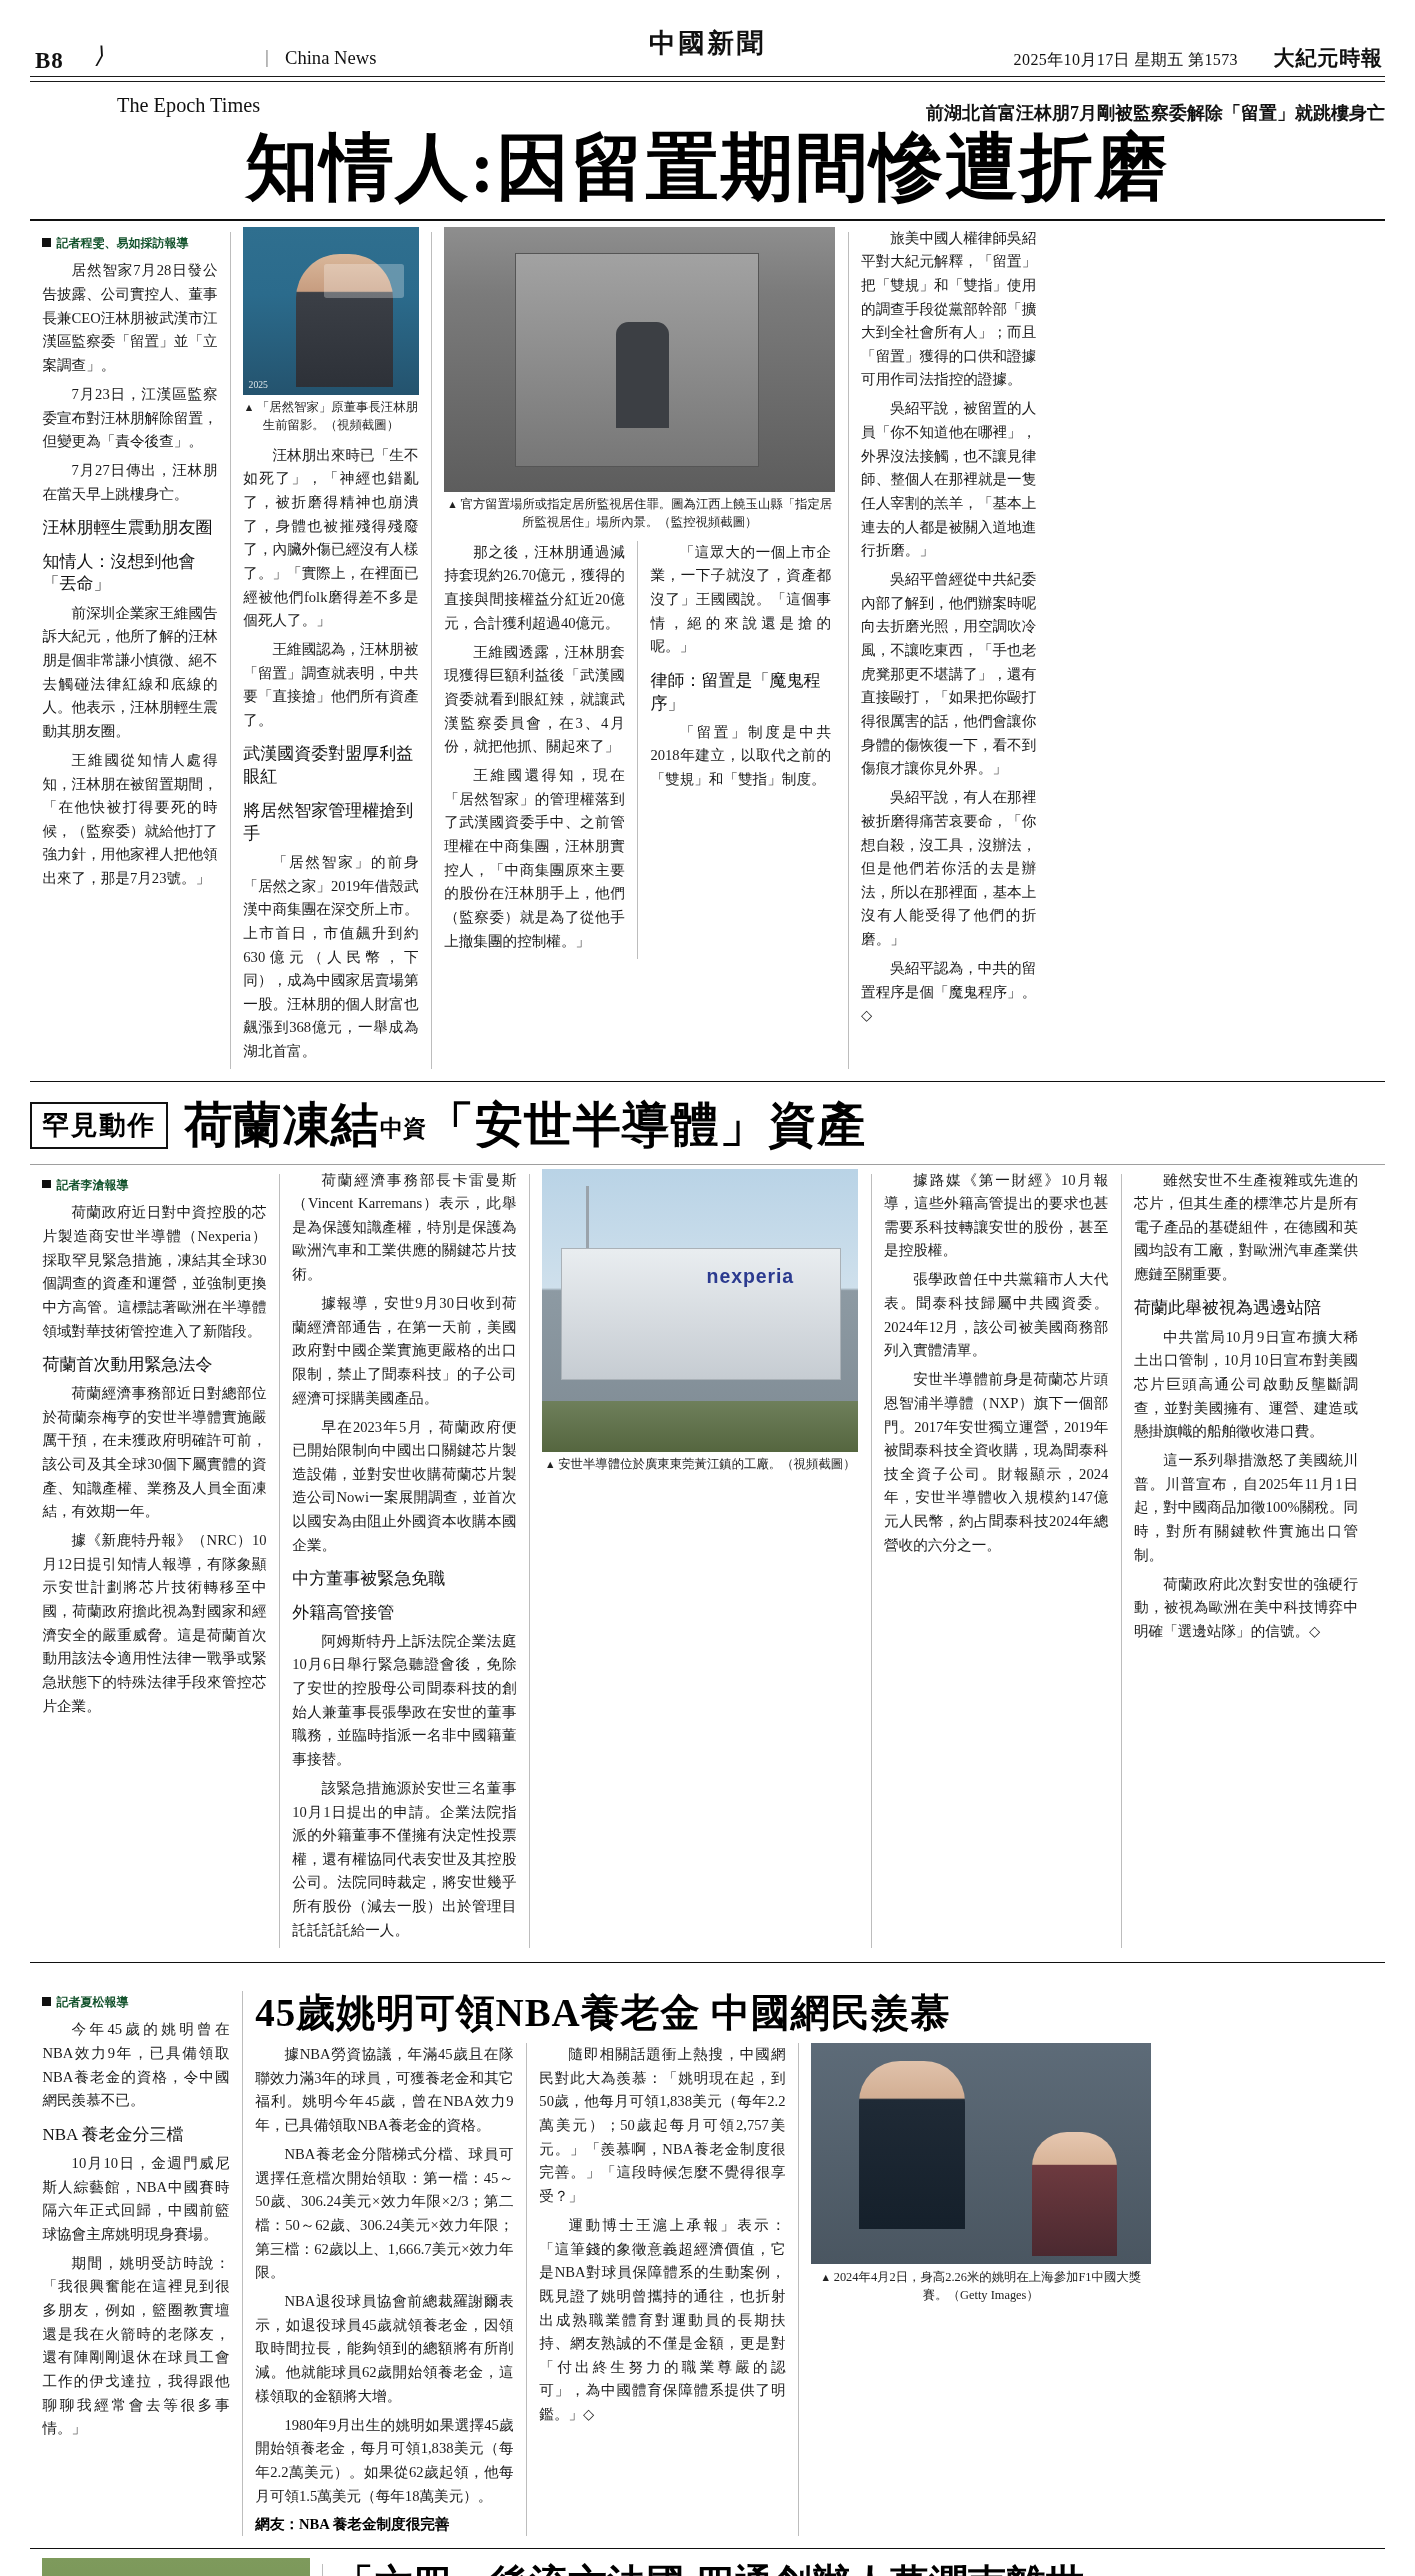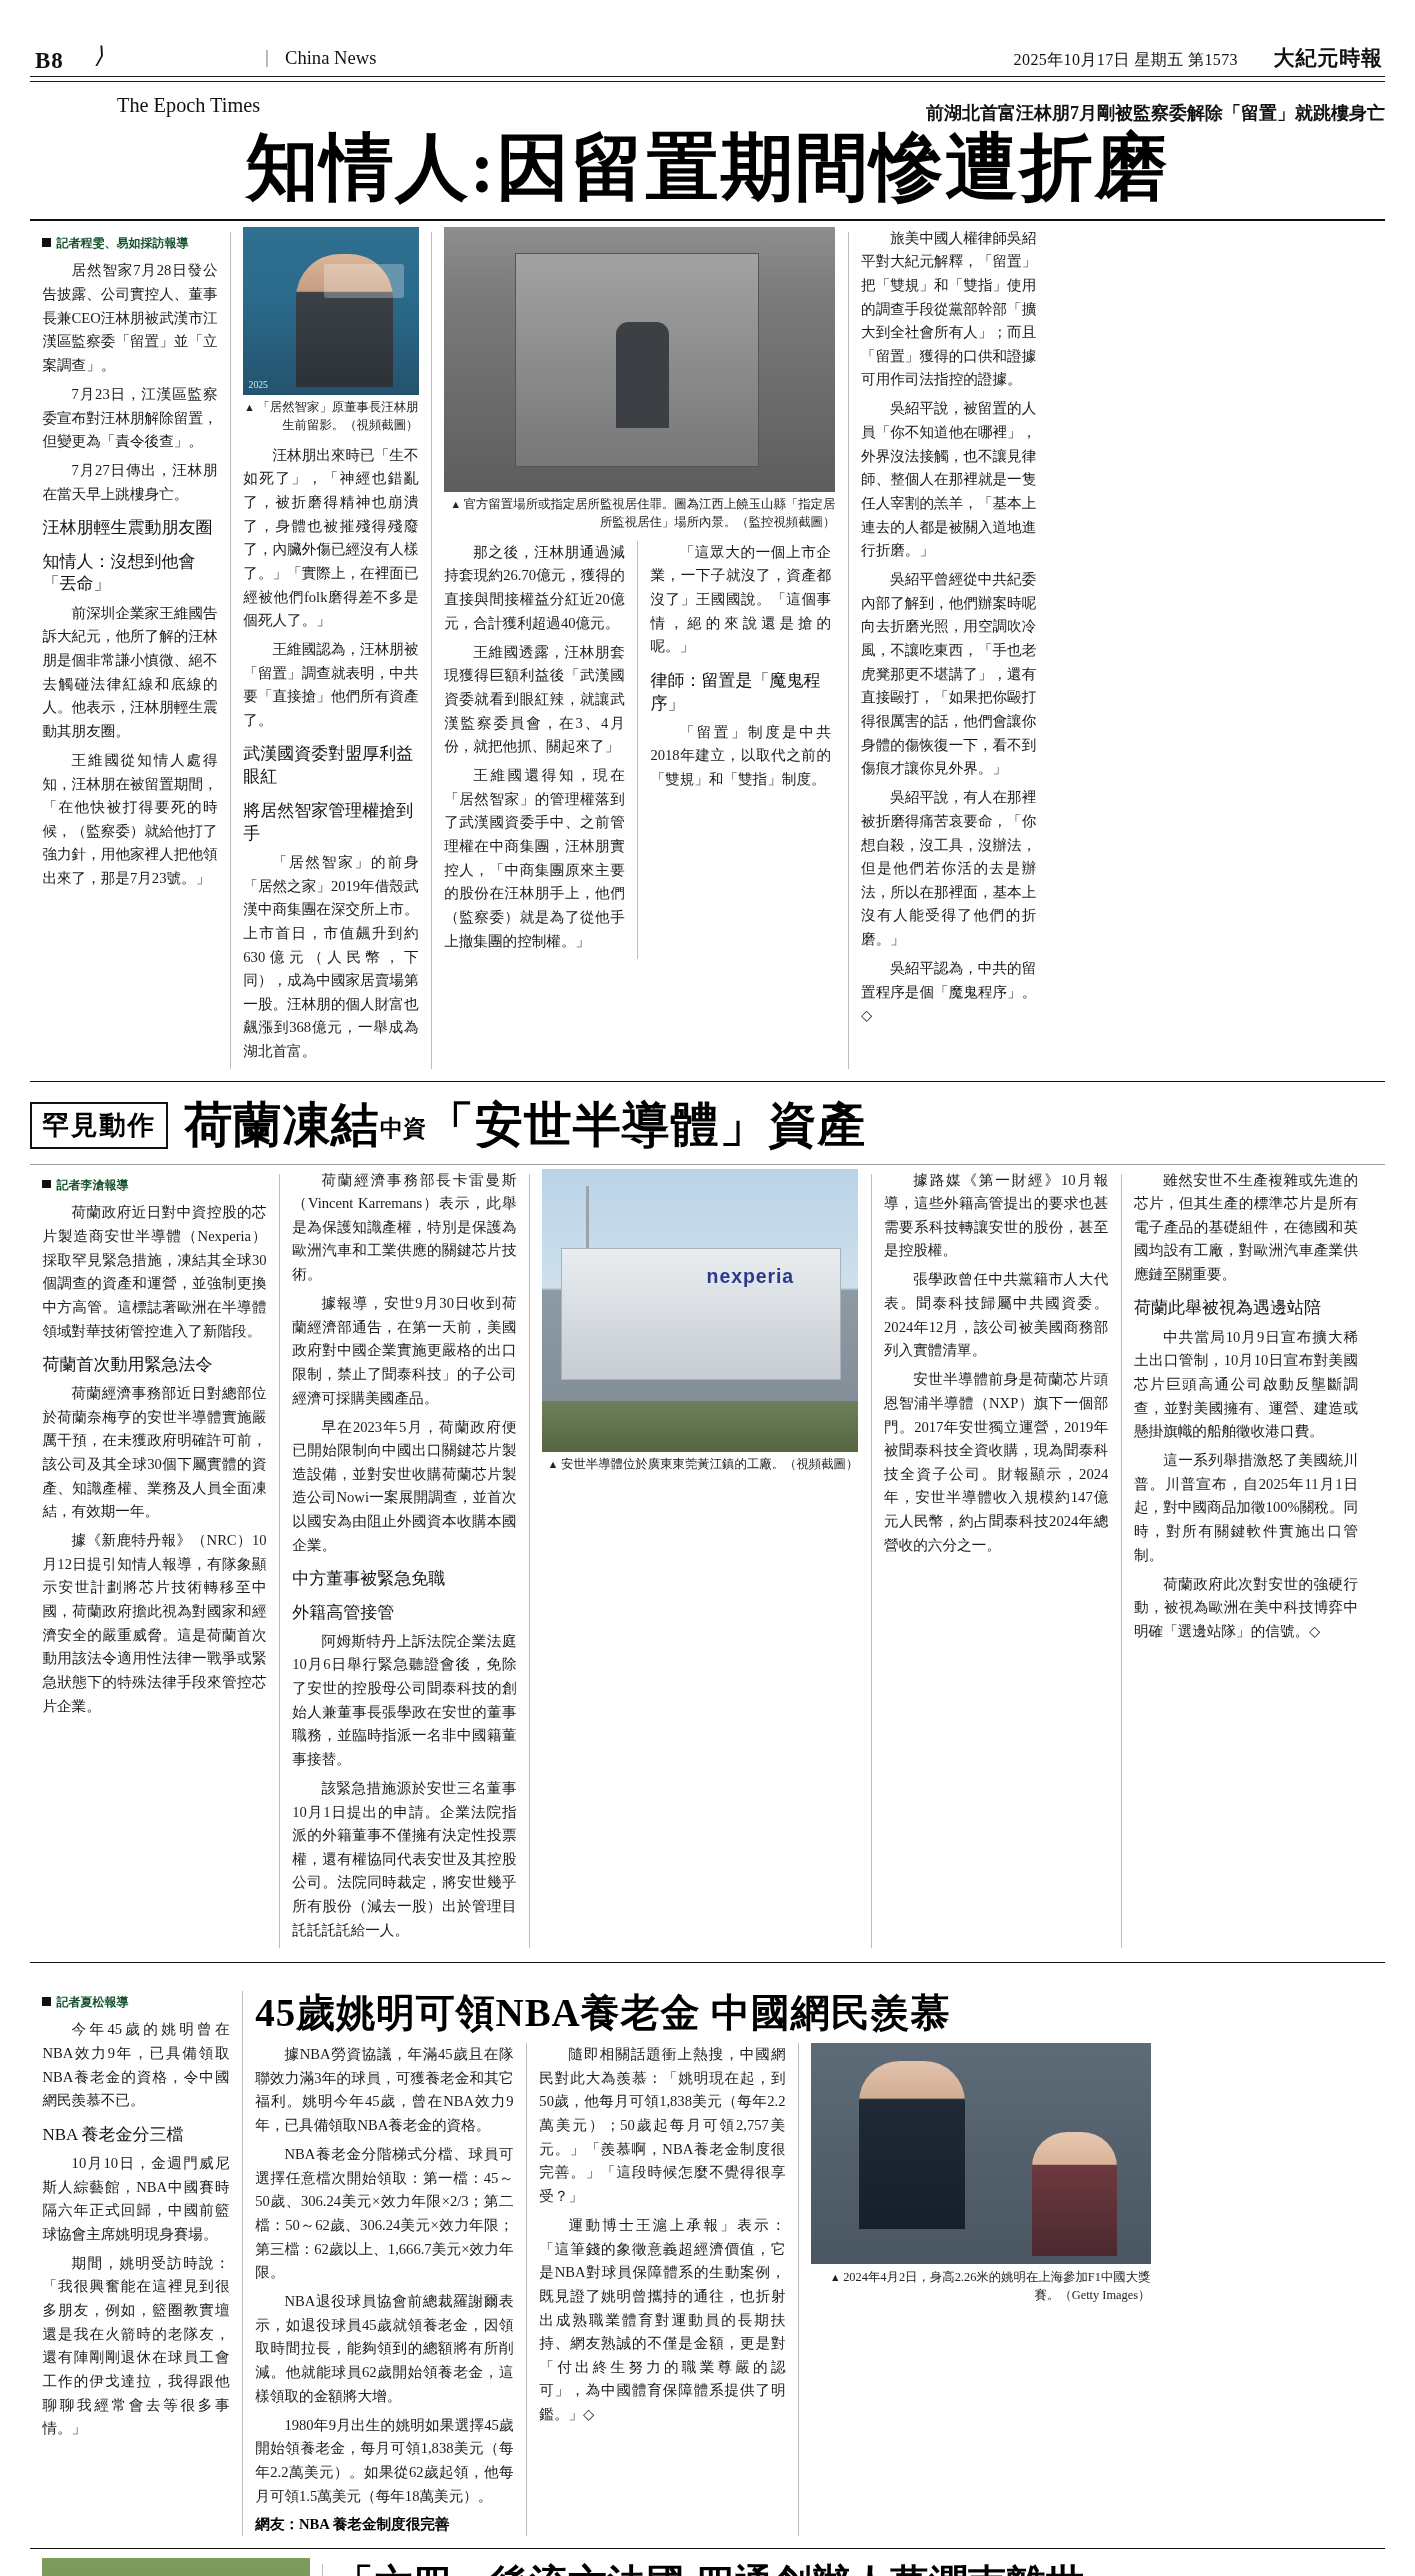--- a/index.html
+++ b/index.html
@@ -176,21 +176,21 @@
     font-weight: normal;
     margin: 10.6px 0 5.3px 0;
     color: #111;
     line-height: 1.35;
   }
   .caption {
     font-size: 12.4px;
     line-height: 1.45;
     color: #222;
     margin: 4.4px 0 8.8px 0;
-    text-align: right;
+    text-align: center;
   }
   .caption .tri {
     font-size: 10.6px;
     margin-right: 2.7px;
   }
 
   
   .photo {
     width: 100%;
     position: relative;
@@ -372,20 +372,21 @@
     font-weight: bold;
     margin: 7px 0 1.8px 0;
   }
 </style>
 </head>
 <body>
 
 <div class="page">
 
   <div class="masthead">
+    <div class="masthead-center">中國新聞</div>
     <div class="page-no">B8</div>
     <div class="slash">⟩</div>
     <div class="brand-en">The Epoch Times</div>
     <div class="brand-sep">|</div>
     <div class="brand-cn-en">China News</div>
     <div class="dateline">2025年10月17日 星期五 第1573</div>
     <div class="logo-cn">大紀元時報</div>
     <div class="masthead-rule"></div>
     <div class="masthead-rule2"></div>
   </div>

